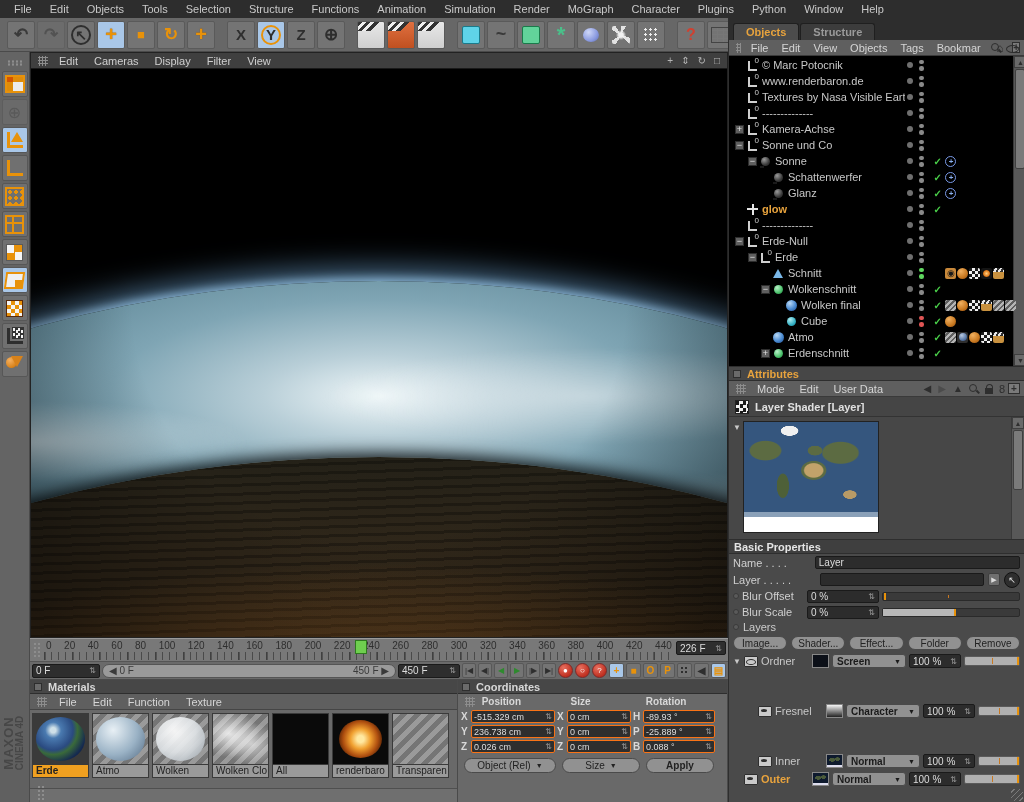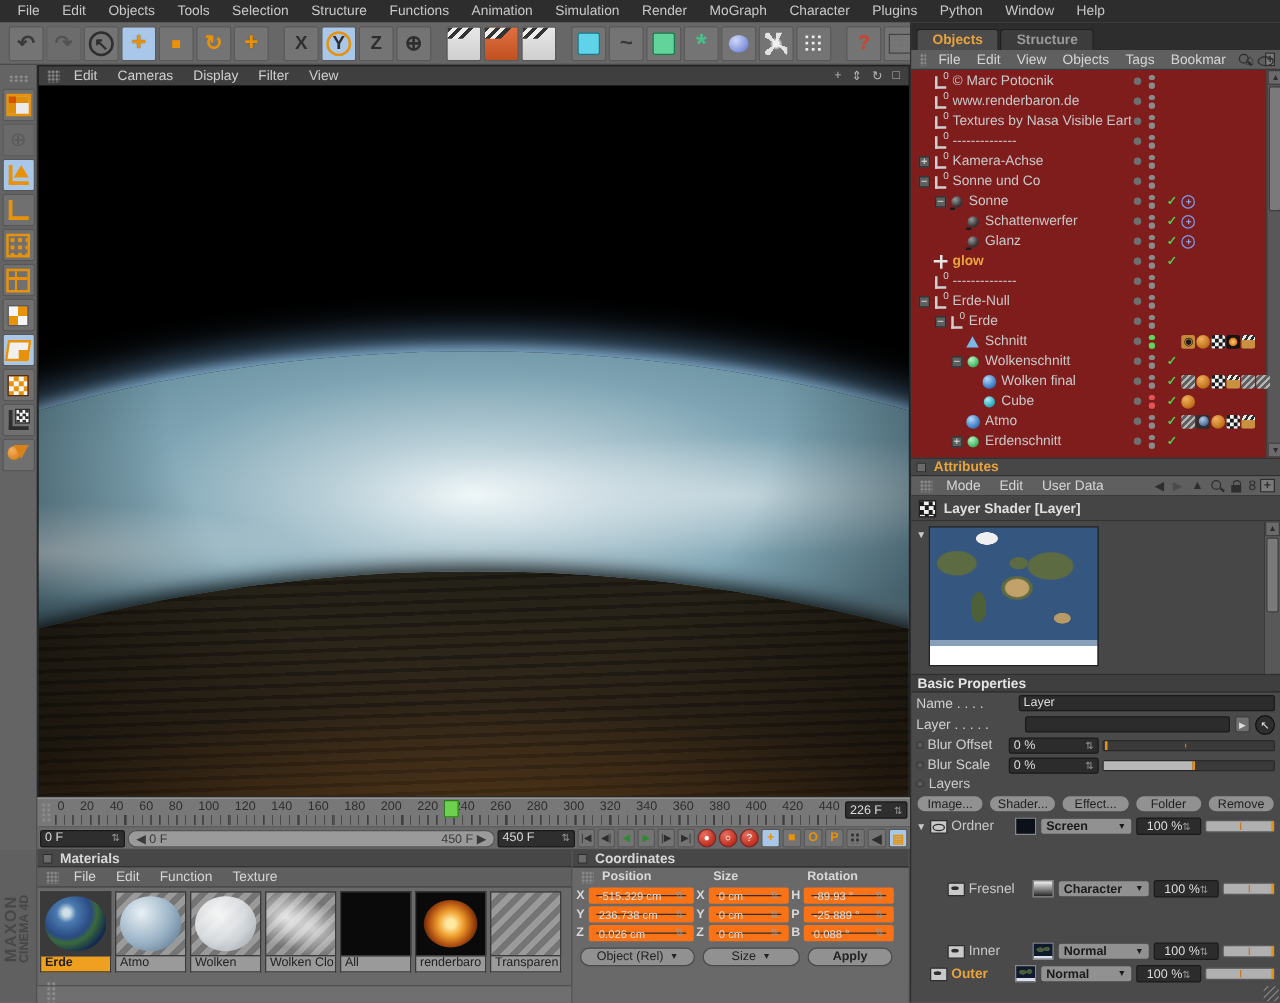--- a/index.html
+++ b/index.html
@@ -218,21 +218,21 @@
 
   
   #coords { position:absolute; left:458px; top:680px; width:270px; height:122px; background:#696969;
     border-right:1px solid #4a4a4a; display:flex; flex-direction:column; }
   #coordhead { display:flex; align-items:center; height:15px; padding:0 4px; gap:4px; color:#d8d8d8; font-weight:bold; }
   #coordhead .grip { width:10px; height:10px; background-size:3px 3px; }
   #coordhead span { font-size:10px; }
   #ch-pos { width:88px; } #ch-size { width:74px; } #ch-rot { width:80px; }
   .crow { display:flex; align-items:center; gap:2px; padding:1px 3px; }
   .crow .axl { width:8px; color:#d8d8d8; font-size:10px; font-weight:bold; }
-  .cfield { height:13px; background:#2e2e2e; border:6px solid #f97316; border-radius:2px; color:#ddd;
+  .cfield { height:13px; background:#2e2e2e; border:1px solid #f97316; border-radius:2px; color:#ddd;
     font-size:9px; display:flex; align-items:center; justify-content:space-between; padding:0 2px; }
   .cf-pos { width:84px; } .cf-size { width:64px; } .cf-rot { width:72px; }
   #coordbtns { display:flex; gap:6px; padding:4px 6px; }
   .pill { height:15px; background:#919191; border:1px solid #4a4a4a; border-radius:8px; color:#222;
     font-size:10px; display:flex; align-items:center; justify-content:center; padding:0 8px; gap:5px; }
   .pill .dn { font-size:7px; }
   #cb-obj { width:92px; } #cb-size { width:78px; } #cb-apply { width:68px; font-weight:bold; }
 
   
   #rightcol { position:absolute; left:728px; top:18px; width:296px; height:784px; background:#4a4a4a;
@@ -253,21 +253,21 @@
   .icon-home { color:#2e2e2e; font-size:12px; line-height:12px; }
   .icon-eyefilter::before { content:""; position:absolute; left:1px; top:3px; width:11px; height:6px;
     border-radius:50%; border:1.5px solid #2e2e2e; }
   .icon-plusbox { border:1px solid #2e2e2e; width:12px; height:11px; color:#2e2e2e; font-size:10px;
     text-align:center; line-height:10px; font-weight:bold; background:#7a7a7a; }
   .icon-lock::before { content:""; position:absolute; left:3px; top:5px; width:8px; height:6px; background:#2e2e2e; }
   .icon-lock::after { content:""; position:absolute; left:4.5px; top:1px; width:5px; height:5px;
     border:1.5px solid #2e2e2e; border-bottom:none; border-radius:4px 4px 0 0; }
 
   
-  #otree { height:310px; background:#7f1d1d; position:relative; overflow:hidden; display:flex; }
+  #otree { height:310px; background:#000000; position:relative; overflow:hidden; display:flex; }
   #otreerows { flex:1; padding-top:1px; }
   .trow { height:16px; display:flex; align-items:center; position:relative; }
   .trow .tindent { display:inline-block; }
   .trow[data-indent="0"] .tindent { width:6px; } .trow[data-indent="1"] .tindent { width:19px; }
   .trow[data-indent="2"] .tindent { width:32px; } .trow[data-indent="3"] .tindent { width:45px; }
   .exp { width:9px; height:9px; margin-right:2px; position:relative; visibility:hidden; flex:none;
     background:#5f5f5f; border:1px solid #2e2e2e; color:#e0e0e0; font-size:9px; line-height:7px; text-align:center; }
   .trow[data-exp="plus"] .exp, .trow[data-exp="minus"] .exp { visibility:visible; }
   .trow[data-exp="plus"] .exp::before { content:"+"; } .trow[data-exp="minus"] .exp::before { content:"−"; }
   .oicon { width:13px; height:13px; margin-right:3px; position:relative; flex:none; }
@@ -400,21 +400,21 @@
   .lthumb[data-kind="dark"] { background:#0c1018; }
   .lthumb[data-kind="gradient"] { background:linear-gradient(#f5f5f5, #222); }
   .lthumb[data-kind="map"] { background:#0e1a2e;
     background-image:radial-gradient(ellipse 5px 3px at 35% 40%, #4a5a3a 0 60%, transparent 65%),
       radial-gradient(ellipse 4px 3px at 70% 35%, #4a5a3a 0 60%, transparent 65%),
       linear-gradient(transparent 0 80%, #dde 80%); }
   .blend { width:74px; height:14px; background:#919191; border:1px solid #4a4a4a; border-radius:3px;
     color:#1a1a1a; font-size:10px; font-weight:bold; display:flex; align-items:center;
     justify-content:space-between; padding:0 4px; flex:none; }
   .blend .dn { font-size:7px; font-weight:normal; }
-  .pctfield { width:52px; height:14px; justify-content:center; flex:none; }
+  .pctfield { width:52px; height:14px; justify-content:space-between; flex:none; }
   .lslider { flex:1; height:10px; background:#b0b0b0; border:1px solid #5a5a5a; border-radius:2px; position:relative; }
   .lslider::before { content:""; position:absolute; right:0px; top:0; bottom:0; width:2px; background:#e8920a; }
   .lslider::after { content:""; position:absolute; left:50%; top:1px; bottom:1px; width:1px; background:#c87820; }
   #attrfill { flex:1; position:relative; background:#4a4a4a; }
   #resizegrip { position:absolute; right:1px; bottom:1px; width:12px; height:12px;
     background:repeating-linear-gradient(135deg, transparent 0 2px, #7a7a7a 2px 3px, transparent 3px 4px); }
 </style>
 </head>
 <body>
 

